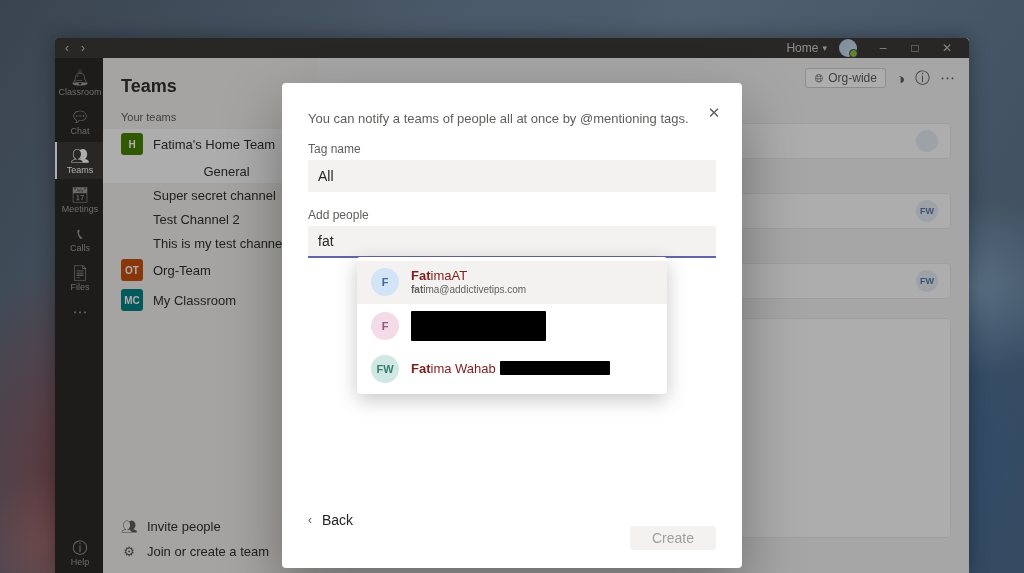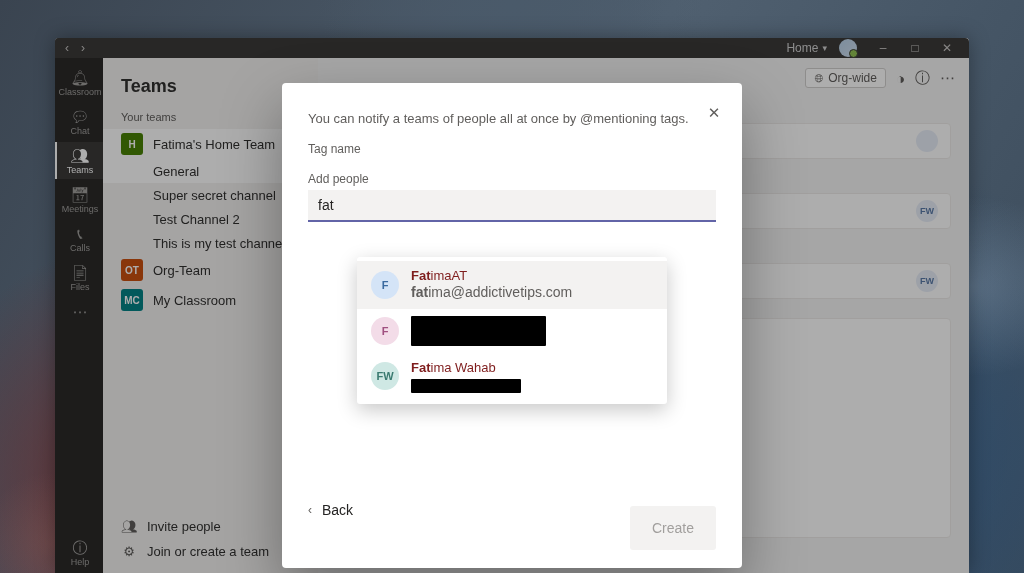--- a/index.html
+++ b/index.html
@@ -83,21 +83,21 @@
 .sidebar h1 { font-size:18px; font-weight:700; padding:10px 18px 14px 18px;}
 .sidebar .section-label { font-size:11px; color:#605e5c; padding:0 18px 6px 18px;}
 .team-row { display:flex; align-items:center; gap:10px; padding:4px 18px; height:30px;}
 .team-row.active { background:#fff;}
 .team-avatar {
   width:22px; height:22px; border-radius:3px; font-size:10px; font-weight:600;
   display:flex; align-items:center; justify-content:center; color:#fff;
 }
 .ta-green{background:#498205;} .ta-teal{background:#038387;} .ta-orange{background:#ca5010;}
 .channel-row { padding:3px 18px 3px 50px; font-size:13px; color:#323130; height:24px; display:flex; align-items:center;}
-.channel-row.active { background:#fff;}
+.channel-row.active { background:#fff;justify-content:center;}
 .sidebar-footer { margin-top:auto; padding:6px 18px 14px 18px; display:flex; flex-direction:column; gap:10px; font-size:13px; color:#323130;}
 .sidebar-footer .sf-row{display:flex; align-items:center; gap:10px;}
 .sf-icon{width:16px; text-align:center; color:#605e5c; font-size:13px;}
 
 
 .main { flex:1; background:#f5f5f5; padding-top:28px; position:relative;}
 .main-toolbar {
   position:absolute; top:30px; right:14px;
   display:flex; align-items:center; gap:10px; color:#605e5c; font-size:12px;
 }
@@ -146,21 +146,21 @@
   outline:none;
 }
 .text-input.active { border-bottom:2px solid #6264a7; background:#f3f2f1;}
 .modal-footer {
   margin-top:auto; display:flex; align-items:center; justify-content:space-between;
 }
 .back-btn { display:flex; align-items:center; gap:10px; color:#252423; font-size:14px;}
 .back-btn .chev{font-size:12px; color:#605e5c;}
 .create-btn {
   background:#f3f2f1; color:#a19f9d; border:none;
-  padding:14px 22px; font-size:14px; border-radius:3px;margin-top:36px;
+  padding:4px 22px; font-size:14px; border-radius:3px;margin-top:36px;
 }
 
 
 .suggest {
   position:absolute; z-index:12;
   top: 219px; left: 50%; transform: translateX(-50%);
   width: 310px;
   background:#fff; border-radius:3px;
   box-shadow: 0 6px 20px rgba(0,0,0,.22);
   padding: 4px 0;
@@ -174,26 +174,26 @@
   width:28px; height:28px; border-radius:50%;
   display:flex; align-items:center; justify-content:center;
   font-size:11px; font-weight:600;
 }
 .sg-av.blue { background:#d4e4f7; color:#3a6aa0;}
 .sg-av.pink { background:#f3dce8; color:#a05080;}
 .sg-av.teal { background:#cfe8e4; color:#3a7a70;}
 .sg-text { display:flex; flex-direction:column; line-height:1.25;}
 .sg-name { font-size:13px; color:#7f1d1d;}
 .sg-name b { font-weight:700;}
-.sg-sub { font-size:14px; color:#605e5c;}
+.sg-sub { font-size:10px; color:#605e5c;}
 .sg-redact {
   height:14px; background:#000; border-radius:1px;
 }
 .sg-redact.w1{width:135px;} .sg-redact.w2{width:110px;}
-.sg-stack { display:flex; flex-direction:column; gap:4px;}
+.sg-stack { display:flex; flex-direction:row; gap:4px;}
 
 </style>
 </head>
 <body>
 
 <div class="desktop">
 
   <div class="teams-window">
 
     <div class="titlebar">
@@ -309,20 +309,21 @@
       <div class="post-area"></div>
     </div>
 
     <div class="scrim"></div>
 
     <div class="modal">
       <div class="close-x">✕</div>
       <div class="subtitle">You can notify a teams of people all at once by @mentioning tags.</div>
 
       <div class="field-label">Tag name</div>
+      <input class="text-input" value="All" style="">
 
       <div class="field-label">Add people</div>
       <input class="text-input active" value="fat" style="">
 
       <div class="modal-footer">
         <div class="back-btn">
           <span class="chev">‹</span>
           <span>Back</span>
         </div>
         <button class="create-btn">Create</button>

